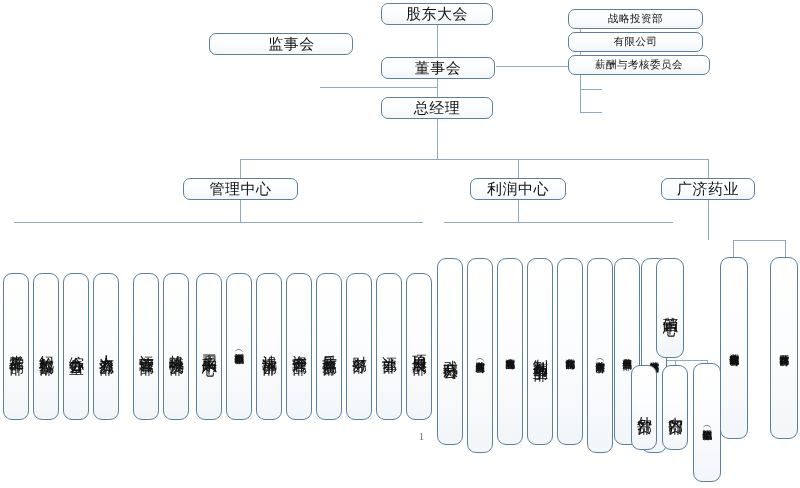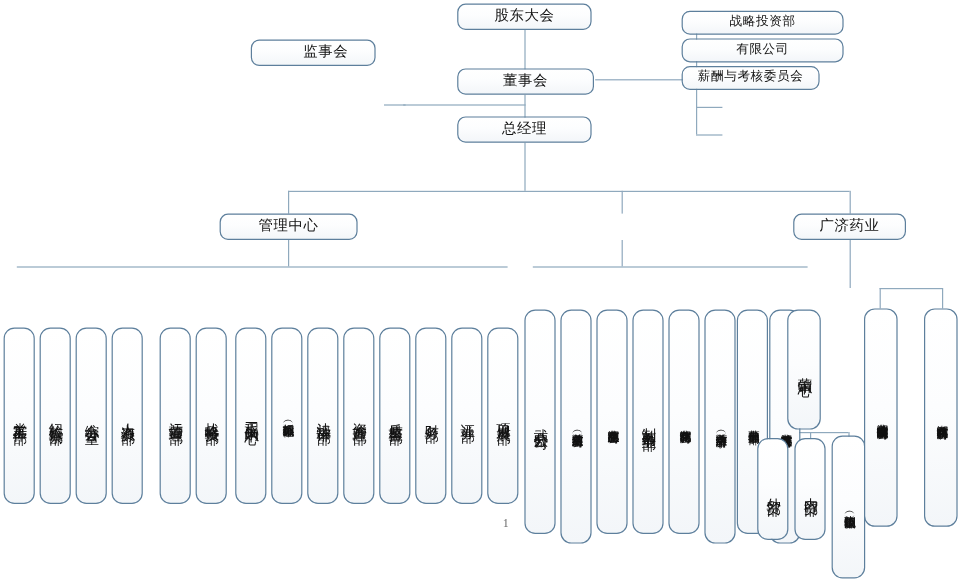--- a/index.html
+++ b/index.html
@@ -22,21 +22,21 @@
   .box {
     position: absolute;
     box-sizing: border-box;
     border: 1px solid #5d7f9c;
     border-radius: 7px;
     background: linear-gradient(180deg, #ffffff 0%, #fcfdfe 45%, #f3f6f9 100%);
     display: flex;
     align-items: center;
     justify-content: center;
     text-align: center;
-    font-size: 12px;
+    font-size: 15px;
     line-height: 1.12;
     letter-spacing: 0.5px;
     color: #111111;
     z-index: 3;
     overflow: hidden;
   }
   .box.v {
     writing-mode: vertical-rl;
     text-orientation: upright;
     letter-spacing: 1.4px;
@@ -108,28 +108,29 @@
   <div class="ln v" style="left:644px; top:360px; height:6px;"></div>
   <div class="ln v" style="left:675px; top:360px; height:6px;"></div>
   <div class="ln v" style="left:707px; top:360px; height:4px;"></div>
 
   <div class="box h" style="left:381px; top:3px; width:112px; height:22px;">股东大会</div>
 
   <div class="box h" style="left:381px; top:57px; width:114px; height:22px;">董事会</div>
 
   <div class="box h" style="left:381px; top:97px; width:112px; height:22px;">总经理</div>
 
-  <div class="box h" style="left:209px; top:33px; width:104px; height:22px;padding-left:25px;">监事会</div>
+  <div class="box h" style="left:209px; top:33px; width:144px; height:22px;padding-left:25px;">监事会</div>
 
 
   <div class="box h small" style="left:568px; top:9px; width:135px; height:20px;">战略投资部</div>
   <div class="box h small" style="left:568px; top:32px; width:135px; height:20px;">有限公司</div>
-  <div class="box h small" style="left:568px; top:55px; width:115px; height:20px;">薪酬与考核委员会</div>
+  <div class="box h small" style="left:568px; top:55px; width:142px; height:20px;">薪酬与考核委员会</div>
 
   <div class="box h" style="left:183px; top:178px; width:115px; height:22px;">管理中心</div>
+  <div class="box h" style="left:470px; top:178px; width:96px; height:22px;">利润中心</div>
   <div class="box h" style="left:661px; top:178px; width:94px; height:22px;">广济药业</div>
 
   <div class="box v" style="left:3px; top:273px; width:26px; height:147px;">党群工作部</div>
   <div class="box v" style="left:33px; top:273px; width:26px; height:147px;">纪检监察部</div>
   <div class="box v" style="left:63px; top:273px; width:26px; height:147px;">综合办公室</div>
   <div class="box v" style="left:93px; top:273px; width:26px; height:147px;">人力资源部</div>
   <div class="box v" style="left:133px; top:273px; width:26px; height:147px;">运营管理部</div>
   <div class="box v" style="left:163px; top:273px; width:26px; height:147px;">战略投资部</div>
   <div class="box v" style="left:196px; top:273px; width:26px; height:147px;">工程采购中心</div>
   <div class="box v tiny" style="left:226px; top:273px; width:26px; height:147px;">招标办（副职级单位）</div>

